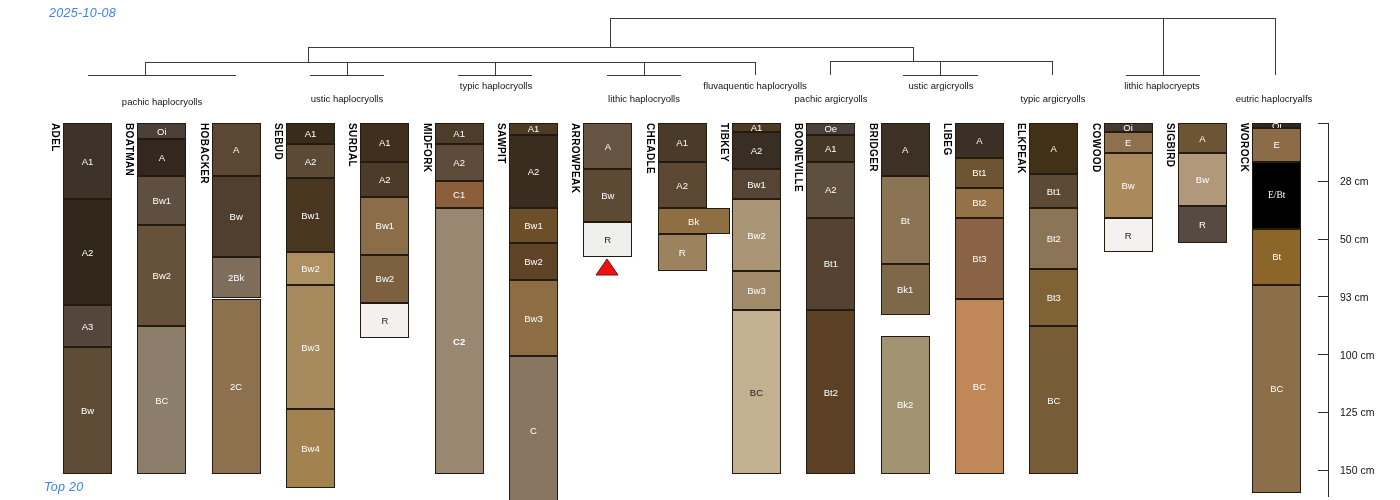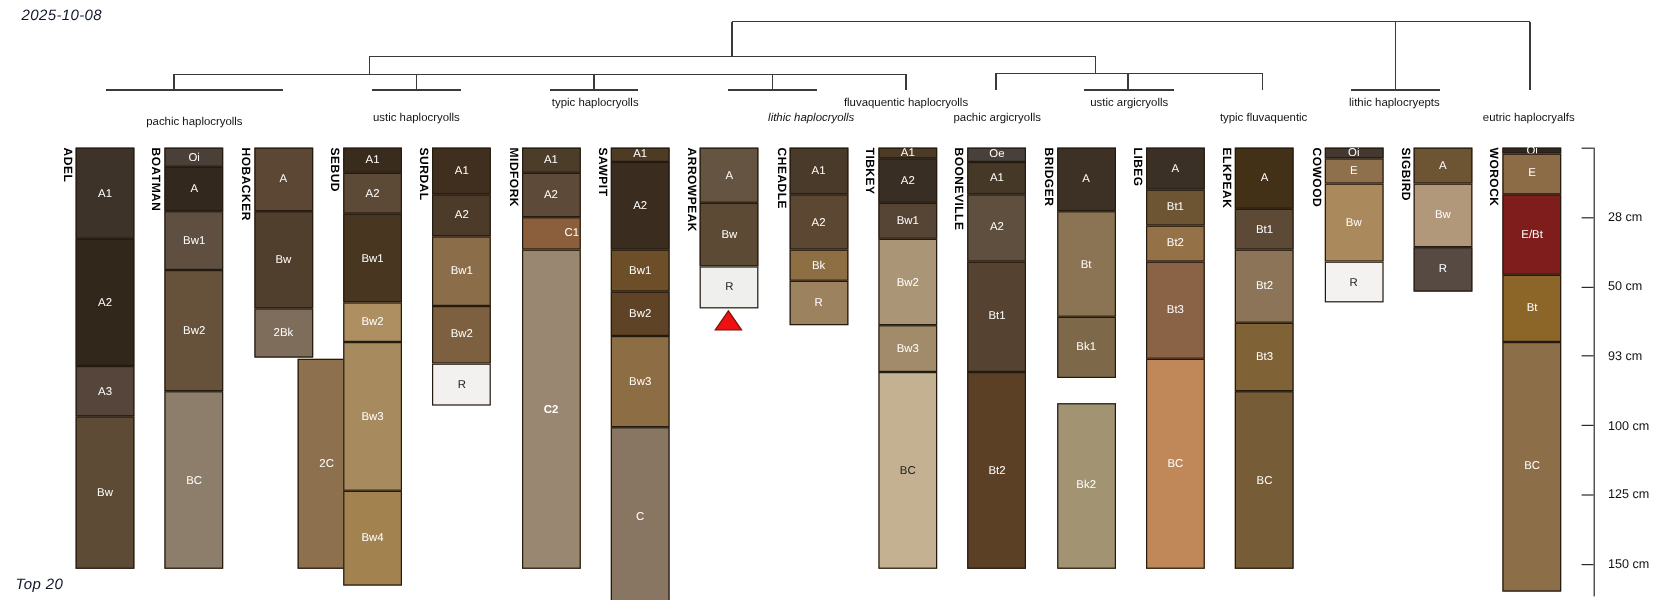--- a/index.html
+++ b/index.html
@@ -2,22 +2,22 @@
 <html><head>
 <meta charset="utf-8">
 <style>
   html,body { margin:0; padding:0; background:#fff; }
   #canvas {
     position:relative; width:1400px; height:500px;
     background:#ffffff; overflow:hidden;
     font-family:"Liberation Sans", sans-serif;
   }
   .corner-note {
-    position:absolute; font-style:italic; color:#0f172a;
-    font-size:12.5px; letter-spacing:.3px;
+    position:absolute; font-style:italic; color:#3b82f6;
+    font-size:12.5px; letter-spacing:.3px;margin-left:31px;
   }
   #date-note { left:18px; top:6px; }
   #footer-note { left:13px; top:480px; }
   .group-label {
     position:absolute; transform:translateX(-50%);
     white-space:nowrap; font-size:9.5px; color:#111;
   }
   .series-label {
     position:absolute; transform:rotate(90deg); transform-origin:0 0;
     white-space:nowrap; font-size:10px; font-weight:bold; color:#000;
@@ -67,25 +67,25 @@
       <line x1="755" y1="62" x2="755" y2="75" stroke="#3a3a3a" stroke-width="1" shape-rendering="crispEdges"></line>
       <line x1="830" y1="61" x2="830" y2="75" stroke="#3a3a3a" stroke-width="1" shape-rendering="crispEdges"></line>
       <line x1="940" y1="61" x2="940" y2="75" stroke="#3a3a3a" stroke-width="1" shape-rendering="crispEdges"></line>
       <line x1="1052" y1="61" x2="1052" y2="75" stroke="#3a3a3a" stroke-width="1" shape-rendering="crispEdges"></line>
       <polygon points="596,275 618,275 607,259" fill="#ee1111" stroke="#7a0f08" stroke-width="1"></polygon>
     </svg>
   <div id="labels-layer">
       <div class="group-label" style="left: 162px; top: 80px; margin-top: 16px;">pachic haplocryolls</div>
       <div class="group-label" style="left: 347px; top: 93px;">ustic haplocryolls</div>
       <div class="group-label" style="left: 496px; top: 80px;">typic haplocryolls</div>
-      <div class="group-label" style="left: 676px; top: 93px; font-style: italic;">lithic haplocryolls</div>
+      <div class="group-label" style="left: 644px; top: 93px;">lithic haplocryolls</div>
       <div class="group-label" style="left: 755px; top: 80px;">fluvaquentic haplocryolls</div>
       <div class="group-label" style="left: 831px; top: 93px;">pachic argicryolls</div>
       <div class="group-label" style="left: 941px; top: 80px;">ustic argicryolls</div>
-      <div class="group-label" style="left: 1053px; top: 93px;">typic fluvaquentic</div>
+      <div class="group-label" style="left: 1053px; top: 93px;">typic argicryolls</div>
       <div class="group-label" style="left: 1162px; top: 80px;">lithic haplocryepts</div>
       <div class="group-label" style="left: 1274px; top: 93px;">eutric haplocryalfs</div>
     </div>
   <div id="profiles-layer">
       <span class="series-label" style="left: 61px; top: 123px;">ADEL</span>
       <div class="horizon" style="left: 63px; width: 49px; top: 123px; height: 76.23px; background: rgb(62, 51, 41);">
         <span class="horizon-label" style="color: rgb(255, 255, 255);">A1</span>
       </div>
       <div class="horizon" style="left: 63px; width: 49px; top: 199.23px; height: 106.26px; background: rgb(50, 39, 27);">
         <span class="horizon-label" style="color: rgb(255, 255, 255);">A2</span>
@@ -115,21 +115,21 @@
       <span class="series-label" style="left: 209.66px; top: 123px;">HOBACKER</span>
       <div class="horizon" style="left: 211.66px; width: 49px; top: 123px; height: 53.13px; background: rgb(91, 71, 52);">
         <span class="horizon-label" style="color: rgb(255, 255, 255);">A</span>
       </div>
       <div class="horizon" style="left: 211.66px; width: 49px; top: 176.13px; height: 80.85px; background: rgb(81, 63, 45);">
         <span class="horizon-label" style="color: rgb(255, 255, 255);">Bw</span>
       </div>
       <div class="horizon" style="left: 211.66px; width: 49px; top: 256.98px; height: 41px; background: rgb(127, 109, 92);">
         <span class="horizon-label" style="color: rgb(255, 255, 255);">2Bk</span>
       </div>
-      <div class="horizon" style="left: 211.66px; width: 49px; top: 298.56px; height: 175.56px; background: rgb(141, 112, 78); margin-left: 36px;">
+      <div class="horizon" style="left: 211.66px; width: 49px; top: 298.56px; height: 175.56px; background: rgb(141, 112, 78);">
         <span class="horizon-label" style="color: rgb(255, 255, 255);">2C</span>
       </div>
       <span class="series-label" style="left: 283.99px; top: 123px;">SEBUD</span>
       <div class="horizon" style="left: 285.99px; width: 49px; top: 123px; height: 20.79px; background: rgb(58, 44, 29);">
         <span class="horizon-label" style="color: rgb(255, 255, 255);">A1</span>
       </div>
       <div class="horizon" style="left: 285.99px; width: 49px; top: 143.79px; height: 34.65px; background: rgb(92, 73, 54);">
         <span class="horizon-label" style="color: rgb(255, 255, 255);">A2</span>
       </div>
       <div class="horizon" style="left: 285.99px; width: 49px; top: 178.44px; height: 73.92px; background: rgb(72, 54, 33);">
@@ -160,21 +160,21 @@
       <div class="horizon" style="left: 360.32px; width: 49px; top: 303.18px; height: 34.65px; background: rgb(242, 241, 239);">
         <span class="horizon-label" style="color: rgb(29, 29, 29);">R</span>
       </div>
       <span class="series-label" style="left: 432.65px; top: 123px;">MIDFORK</span>
       <div class="horizon" style="left: 434.65px; width: 49px; top: 123px; height: 20.79px; background: rgb(76, 60, 42);">
         <span class="horizon-label" style="color: rgb(255, 255, 255);">A1</span>
       </div>
       <div class="horizon" style="left: 434.65px; width: 49px; top: 143.79px; height: 36.96px; background: rgb(93, 74, 56);">
         <span class="horizon-label" style="color: rgb(255, 255, 255);">A2</span>
       </div>
-      <div class="horizon" style="left: 434.65px; width: 49px; top: 180.75px; height: 27.72px; background: rgb(139, 95, 59); justify-content: flex-end;">
+      <div class="horizon" style="left: 434.65px; width: 49px; top: 180.75px; height: 27.72px; background: rgb(139, 95, 59);">
         <span class="horizon-label" style="color: rgb(255, 255, 255);">C1</span>
       </div>
       <div class="horizon" style="left: 434.65px; width: 49px; top: 208.47px; height: 265.65px; background: rgb(153, 135, 113); font-weight: bold;">
         <span class="horizon-label" style="color: rgb(255, 255, 255);">C2</span>
       </div>
       <span class="series-label" style="left: 506.98px; top: 123px;">SAWPIT</span>
       <div class="horizon" style="left: 508.98px; width: 49px; top: 123px; height: 11.55px; background: rgb(78, 59, 36);">
         <span class="horizon-label" style="color: rgb(255, 255, 255);">A1</span>
       </div>
       <div class="horizon" style="left: 508.98px; width: 49px; top: 134.55px; height: 73.92px; background: rgb(58, 45, 32);">
@@ -202,21 +202,21 @@
       <div class="horizon" style="left: 583.31px; width: 49px; top: 222.33px; height: 34.65px; background: rgb(239, 239, 237);">
         <span class="horizon-label" style="color: rgb(29, 29, 29);">R</span>
       </div>
       <span class="series-label" style="left: 655.64px; top: 123px;">CHEADLE</span>
       <div class="horizon" style="left: 657.64px; width: 49px; top: 123px; height: 39.27px; background: rgb(73, 58, 41);">
         <span class="horizon-label" style="color: rgb(255, 255, 255);">A1</span>
       </div>
       <div class="horizon" style="left: 657.64px; width: 49px; top: 162.27px; height: 46.2px; background: rgb(92, 71, 50);">
         <span class="horizon-label" style="color: rgb(255, 255, 255);">A2</span>
       </div>
-      <div class="horizon" style="left: 657.64px; width: 49px; top: 208.47px; height: 25.41px; background: rgb(142, 111, 68);">
+      <div class="horizon" style="left: 657.64px; width: 72px; top: 208.47px; height: 25.41px; background: rgb(142, 111, 68);">
         <span class="horizon-label" style="color: rgb(255, 255, 255);">Bk</span>
       </div>
       <div class="horizon" style="left: 657.64px; width: 49px; top: 233.88px; height: 36.96px; background: rgb(157, 130, 96);">
         <span class="horizon-label" style="color: rgb(255, 255, 255);">R</span>
       </div>
       <span class="series-label" style="left: 729.97px; top: 123px;">TIBKEY</span>
       <div class="horizon" style="left: 731.97px; width: 49px; top: 123px; height: 9.24px; background: rgb(76, 59, 37);">
         <span class="horizon-label" style="color: rgb(255, 255, 255);">A1</span>
       </div>
       <div class="horizon" style="left: 731.97px; width: 49px; top: 132.24px; height: 36.96px; background: rgb(56, 46, 35);">
@@ -318,21 +318,21 @@
       <div class="horizon" style="left: 1177.95px; width: 49px; top: 206.16px; height: 36.96px; background: rgb(86, 74, 66);">
         <span class="horizon-label" style="color: rgb(255, 255, 255);">R</span>
       </div>
       <span class="series-label" style="left: 1250.28px; top: 123px;">WOROCK</span>
       <div class="horizon" style="left: 1252.28px; width: 49px; top: 123px; height: 4.62px; background: rgb(47, 39, 33);">
         <span class="horizon-label" style="color: rgb(255, 255, 255);">Oi</span>
       </div>
       <div class="horizon" style="left: 1252.28px; width: 49px; top: 127.62px; height: 34.65px; background: rgb(140, 108, 70);">
         <span class="horizon-label" style="color: rgb(255, 255, 255);">E</span>
       </div>
-      <div class="horizon" style="left: 1252.28px; width: 49px; top: 162.27px; height: 66.99px; background: #7f1d1d;">
+      <div class="horizon" style="left: 1252.28px; width: 49px; top: 162.27px; height: 66.99px; background: #000000; font-family: Liberation Serif, serif;">
         <span class="horizon-label" style="color: rgb(255, 255, 255);">E/Bt</span>
       </div>
       <div class="horizon" style="left: 1252.28px; width: 49px; top: 229.26px; height: 55.44px; background: rgb(140, 102, 40);">
         <span class="horizon-label" style="color: rgb(255, 255, 255);">Bt</span>
       </div>
       <div class="horizon" style="left: 1252.28px; width: 49px; top: 284.7px; height: 207.9px; background: rgb(140, 110, 72);">
         <span class="horizon-label" style="color: rgb(255, 255, 255);">BC</span>
       </div>
     </div>
   <div id="axis-layer">

